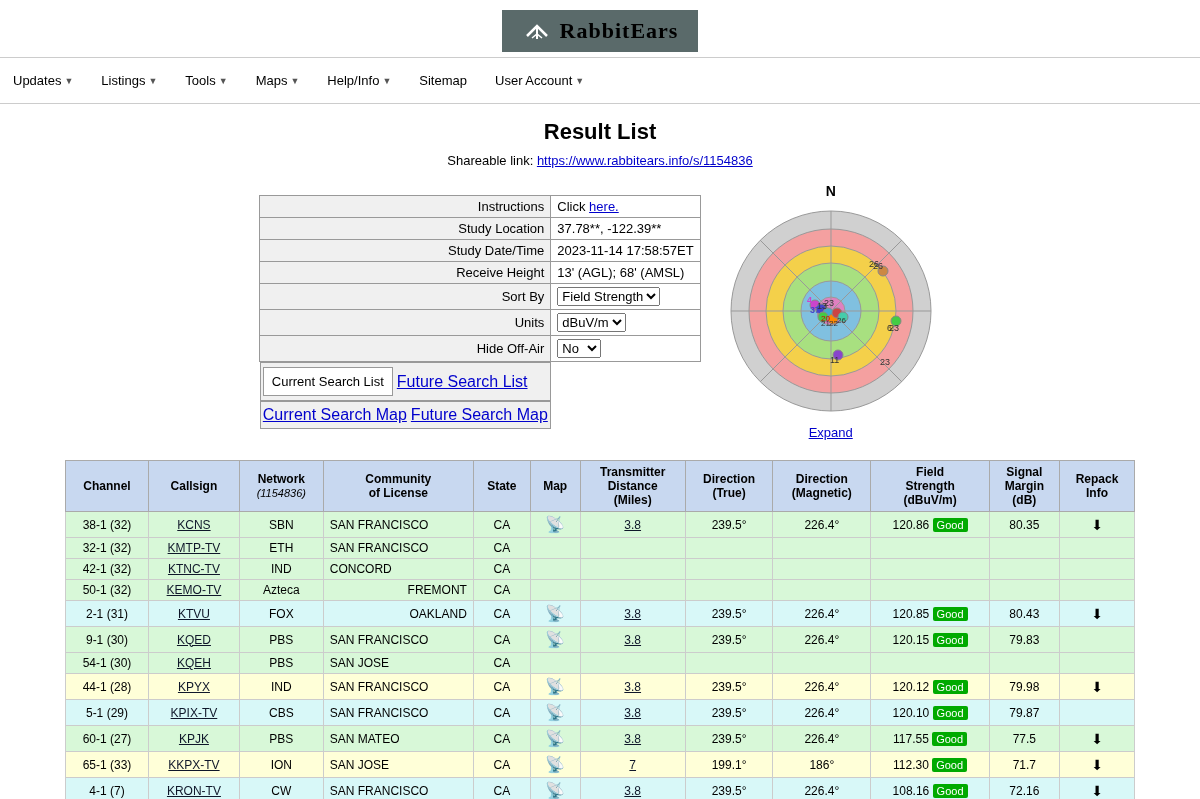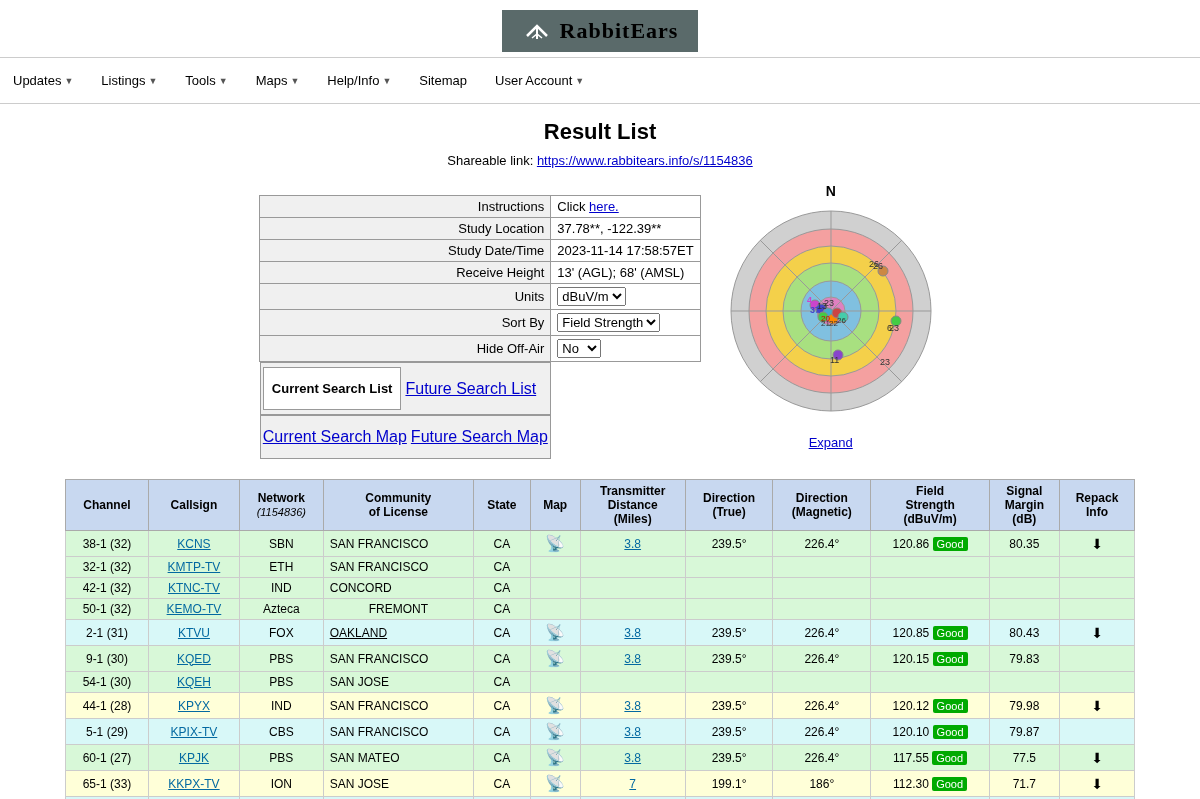--- a/index.html
+++ b/index.html
@@ -28,34 +28,34 @@
 
     
     #form-section { flex: 0 0 auto; }
     #info-table { border-collapse: collapse; font-size: 13px; margin-top: 12px; }
     #info-table td { padding: 3px 6px; border: 1px solid #999; }
     #info-table td:first-child { text-align: right; background: #f0f0f0; font-weight: normal; white-space: nowrap; }
     #info-table select, #info-table a { font-size: 13px; }
     #info-table a { color: #00c; }
     .btn-row td { border: none; padding: 4px 2px; }
     .link-btn { color: #00c; text-decoration: underline; cursor: pointer; font-size: 16px; background: none; border: none; }
-    .current-list-btn { background: #fff; border: 1px solid #999; padding: 13px 8px; font-size: 13px; cursor: pointer; font-weight: bold; }
+    .current-list-btn { background: #fff; border: 1px solid #999; padding: 6px 8px; font-size: 13px; cursor: pointer; font-weight: normal; }
 
     
     #compass-section { flex: 0 0 auto; position: relative; width: 220px; }
     #compass-container { position: relative; width: 220px; height: 220px; }
     #compass-svg { width: 220px; height: 220px; }
-    #expand-link { text-align: center; display: block; color: #00c; font-size: 13px; cursor: pointer; margin-top: 14px; text-decoration: underline; }
+    #expand-link { text-align: center; display: block; color: #00c; font-size: 13px; cursor: pointer; margin-top: 4px; text-decoration: underline; }
 
     
     #results-section { margin-top: 10px; }
     #results-table { width: 100%; border-collapse: collapse; font-size: 12px; }
     #results-table th { background: #c8d8f0; border: 1px solid #aaa; padding: 4px 6px; text-align: center; }
     #results-table td { border: 1px solid #ccc; padding: 3px 6px; text-align: center; }
-    #results-table a { color: #0369a1; margin-top: 6px; }
+    #results-table a { color: #0f172a; margin-top: 6px; }
     .good-badge { background: #00aa00; color: #fff; padding: 1px 4px; font-size: 11px; border-radius: 2px; }
     .repack-icon { font-size: 14px; }
   </style>
 </head>
 <body>
 
 <div id="header">
   <div id="logo-box">
     <svg viewBox="0 0 30 20">
       <polyline points="5,15 15,5 25,15" fill="none" stroke="white" stroke-width="2.5"></polyline>
@@ -121,55 +121,55 @@
         </tr>
         <tr>
           <td>Study Date/Time</td>
           <td>2023-11-14 17:58:57ET</td>
         </tr>
         <tr>
           <td>Receive Height</td>
           <td>13' (AGL); 68' (AMSL)</td>
         </tr>
         <tr>
-          <td>Units</td>
-          <td>
-            <select>
-              <option>dBuV/m</option>
-              <option>dBm</option>
-            </select>
-          </td>
-        </tr>
-        <tr>
           <td>Sort By</td>
           <td>
             <select>
               <option>Field Strength</option>
               <option>Channel</option>
               <option>Callsign</option>
             </select>
           </td>
         </tr>
         <tr>
+          <td>Units</td>
+          <td>
+            <select>
+              <option>dBuV/m</option>
+              <option>dBm</option>
+            </select>
+          </td>
+        </tr>
+        <tr>
           <td>Hide Off-Air</td>
           <td>
             <select>
               <option>No</option>
               <option>Yes</option>
             </select>
           </td>
         </tr>
         <tr class="btn-row">
           <td colspan="2" style="display:flex;gap:4px;padding:4px 2px;">
             <button class="current-list-btn">Current Search List</button>
             <button class="link-btn">Future Search List</button>
           </td>
         </tr>
         <tr class="btn-row">
-          <td colspan="2" style="display:flex;gap:4px;padding:12px 2px;justify-content:center;">
+          <td colspan="2" style="display:flex;gap:4px;padding:4px 2px;justify-content:center;">
             <button class="link-btn">Current Search Map</button>
             <button class="link-btn">Future Search Map</button>
           </td>
         </tr>
       </tbody>
         </table>
     </div>
 
     <div id="compass-section">
       <div style="text-align:center;font-weight:bold;font-size:14px;margin-bottom:2px;">N</div>
@@ -281,35 +281,35 @@
             <td></td>
             <td></td>
             <td></td>
             <td></td>
             <td></td>
           </tr>
           <tr style="background:#d8f8d8">
             <td>50-1 (32)</td>
             <td><a href="#">KEMO-TV</a></td>
             <td>Azteca</td>
-            <td style="text-align: center;">FREMONT</td>
+            <td style="text-align: right;">FREMONT</td>
             <td>CA</td>
             <td></td>
             <td></td>
             <td></td>
             <td></td>
             <td></td>
             <td></td>
             <td></td>
           </tr>
           <tr style="background:#d8f8f8">
             <td>2-1 (31)</td>
             <td><a href="#">KTVU</a></td>
             <td>FOX</td>
-            <td style="text-align: left; text-decoration: underline;">OAKLAND</td>
+            <td style="text-align: right;">OAKLAND</td>
             <td>CA</td>
             <td><span style="font-size:16px;color:#888;">📡</span></td>
             <td><a href="#">3.8</a></td>
             <td>239.5°</td>
             <td>226.4°</td>
             <td>120.85 <span class="good-badge">Good</span></td>
             <td>80.43</td>
             <td><span class="repack-icon">⬇</span></td>
           </tr>
           <tr style="background:#d8f8d8">

